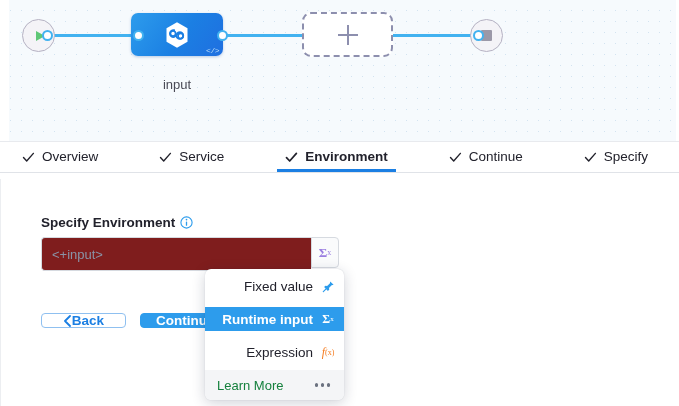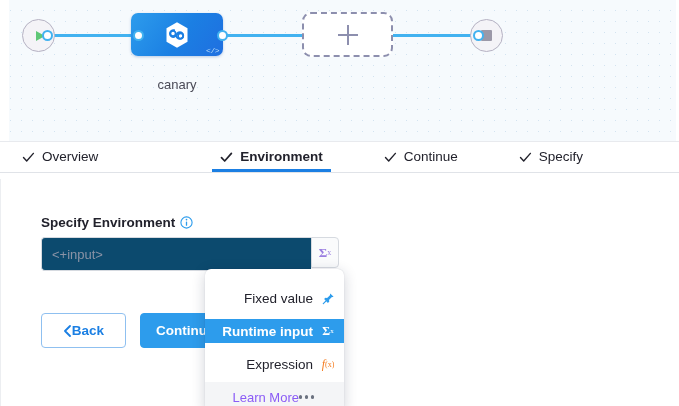--- a/index.html
+++ b/index.html
@@ -233,21 +233,21 @@
     width: 298px; height: 31px;
     display: flex;
     align-items: stretch;
     box-sizing: border-box;
   }
   .text-input {
     flex: 1 1 auto;
     border: 1px solid #d6dae0;
     border-right: none;
     border-radius: 4px 0 0 4px;
-    background: #0c4a6e;
+    background: #7f1d1d;
     font-size: 13px;
     color: #8a93a6;
     padding: 16px 10px;
     font-family: "Liberation Sans", sans-serif;
     outline: none;
     box-sizing: border-box;
   }
   .text-input::placeholder { color: #8a93a6; opacity: 1; }
   .sigma-btn {
     width: 28px;
@@ -262,21 +262,21 @@
     color: #9b7fe0;
     font-size: 13px;
     font-weight: bold;
     font-family: "Liberation Serif", serif;
   }
   .sigma-btn .sup { font-size: 8px; vertical-align: super; font-weight: normal; }
 
   
   .btn {
     position: absolute;
-    height: 35px;
+    height: 15px;
     border-radius: 4px;
     font-size: 13.5px;
     font-weight: bold;
     display: flex;
     align-items: center;
     justify-content: center;
     cursor: pointer;
     box-sizing: border-box;
   }
   .btn-back {
@@ -315,21 +315,21 @@
     align-items: center;
     justify-content: flex-end;
     gap: 8px;
     padding: 0 9px 0 12px;
     font-size: 13.5px;
     color: #22222c;
     cursor: pointer;
     white-space: nowrap;
     margin-top: 9px;
   }
-  .dd-item:first-child { margin-top: 17px; }
+  .dd-item:first-child { margin-top: 5px; }
   .dd-item.selected {
     background: #2d9cec;
     color: #ffffff;
     font-weight: bold;
   }
   .dd-icon {
     width: 14px;
     flex: 0 0 auto;
     display: flex;
     align-items: center;
@@ -348,24 +348,24 @@
     font-style: italic;
     font-family: "Liberation Serif", serif;
   }
   .fx .sub { font-size: 8px; font-style: normal; }
   .dd-footer {
     margin-top: 6px;
     height: 30px;
     background: #f4f5f7;
     display: flex;
     align-items: center;
-    justify-content: center;
+    justify-content: space-between;
     padding: 0 14px 0 12px;
     font-size: 13px;
-    color: #8b5cf6;
+    color: #15803d;
     cursor: pointer;
   }
   .dots {
     display: flex;
     gap: 2.5px;
   }
   .dots i {
     width: 3.5px; height: 3.5px;
     border-radius: 50%;
     background: #6b7280;
@@ -401,36 +401,42 @@
   </div>
 
   <div class="add-node">
     <span class="plus-sign"></span>
   </div>
 
   <div class="round-node node-end">
     <span class="stop-sq"></span>
   </div>
 
-  <div class="node-caption caption-canary">canary</div>
+  <div class="node-caption caption-canary">input</div>
 
   <div class="canvas-edge-left"></div>
   <div class="canvas-edge-right"></div>
 </div>
 
 <div class="tabbar">
 
   <div class="tab">
     <svg class="check" viewBox="0 0 13 13">
       <path d="M1.5 6.6 L4.7 10 L11.4 2.4" fill="none" stroke="#22222c" stroke-width="1.4" stroke-linecap="round" stroke-linejoin="round"></path>
     </svg>
     <span class="tab-label">Overview</span>
   </div>
   <div class="tab-space"></div>
 
+  <div class="tab">
+    <svg class="check" viewBox="0 0 13 13">
+      <path d="M1.5 6.6 L4.7 10 L11.4 2.4" fill="none" stroke="#22222c" stroke-width="1.4" stroke-linecap="round" stroke-linejoin="round"></path>
+    </svg>
+    <span class="tab-label">Service</span>
+  </div>
   <div class="tab-space"></div>
 
   <div class="tab active">
     <svg class="check" viewBox="0 0 13 13">
       <path d="M1.5 6.6 L4.7 10 L11.4 2.4" fill="none" stroke="#22222c" stroke-width="1.7" stroke-linecap="round" stroke-linejoin="round"></path>
     </svg>
     <span class="tab-label">Environment</span>
   </div>
   <div class="tab-space"></div>
 

